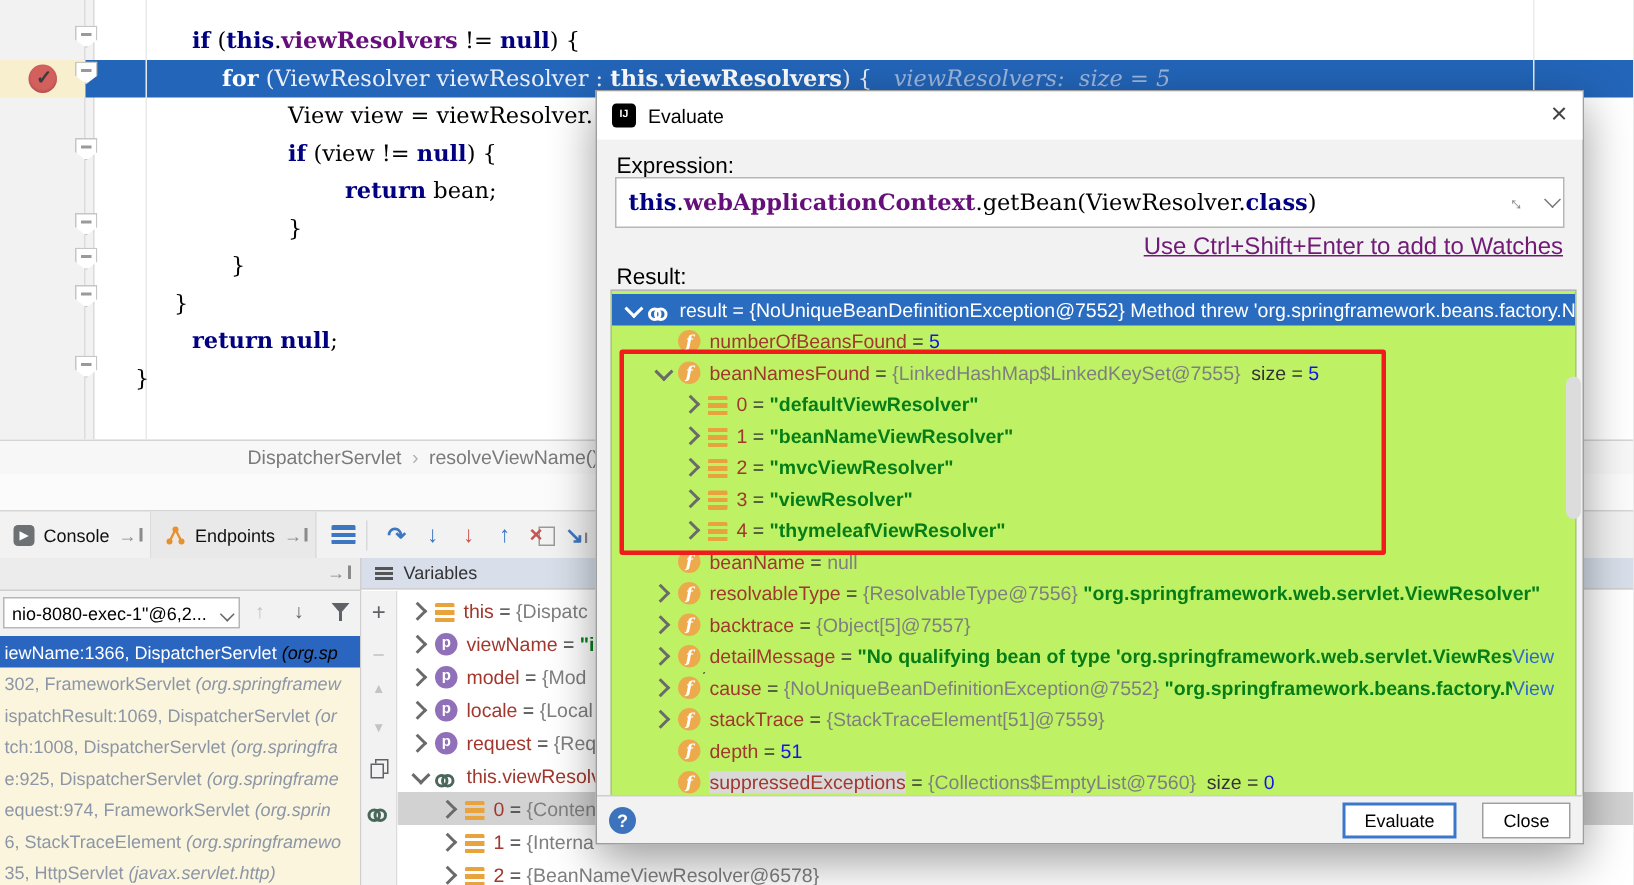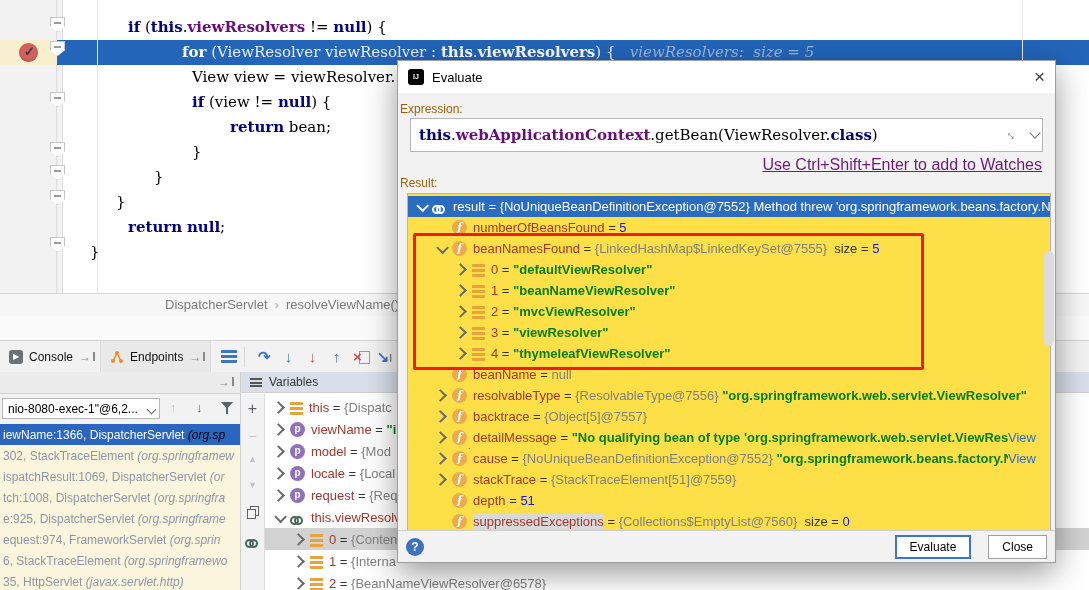--- a/index.html
+++ b/index.html
@@ -119,27 +119,27 @@
   .varspanel .trow{height:22px;}
   .vl0{padding-left:7px;} .vl1{padding-left:27px;}
   .trow.gsel{background:#d2d2d2;}
 
   
   .dialog{position:absolute;left:397px;top:60px;width:659px;height:503px;background:#f2f2f2;border:1px solid #9e9e9e;
           box-shadow:0 10px 30px rgba(0,0,0,.4);box-sizing:border-box;z-index:10;}
   .dtitle{position:absolute;left:0;top:0;right:0;height:32px;background:#fff;display:flex;align-items:center;padding:0 10px;gap:8px;font-size:13px;color:#000;}
   .ij{width:16px;height:16px;background:#000;border-radius:3px;color:#fff;font-size:7px;font-weight:bold;line-height:16px;text-align:center;}
   .dclose{position:absolute;right:10px;top:5px;font-size:19px;color:#444;cursor:default;}
-  .dlabel{position:absolute;left:2px;font-size:12px;color:#a16207;}
+  .dlabel{position:absolute;left:13px;font-size:15px;color:#000000;}
   .exprfield{position:absolute;left:12px;top:57px;right:12px;height:32px;background:#fff;border:1px solid #b6b6b6;
              display:flex;align-items:center;padding:0 52px 0 8px;font-family:"DejaVu Serif","Liberation Serif",serif;font-size:15px;white-space:pre;}
   .iexpand{position:absolute;right:36px;top:66px;color:#8a8a8a;font-size:13px;transform:rotate(45deg);}
   .fieldchev{position:absolute;right:16px;top:68px;width:7px;height:7px;border-right:1.7px solid #777;border-bottom:1.7px solid #777;transform:rotate(45deg);}
   .whint{position:absolute;right:13px;top:95px;font-size:16px;color:#701a75;text-decoration:underline;}
-  .rtree{position:absolute;left:9px;top:132px;right:4px;height:339px;background:#fde047;border:1px solid #b6b6b6;overflow:hidden;padding-top:2px;box-sizing:border-box;}
+  .rtree{position:absolute;left:9px;top:132px;right:4px;height:339px;background:#bef264;border:1px solid #b6b6b6;overflow:hidden;padding-top:2px;box-sizing:border-box;}
   .redbox{position:absolute;left:15px;top:172px;width:505px;height:131px;border:3px solid #f21b1b;border-radius:2px;z-index:6;pointer-events:none;}
   .scrollthumb{position:absolute;right:1px;top:190px;width:10px;height:95px;background:#dcdcdc;border-radius:5px;}
   .dfooter{position:absolute;left:0;right:0;bottom:0;height:32px;background:#f2f2f2;border-top:1px solid #cdcdcd;
            display:flex;align-items:center;padding:0 8px;box-sizing:border-box;}
   .helpico{width:18px;height:18px;border-radius:50%;background:#3d72bd;color:#fff;font-size:12px;font-weight:bold;text-align:center;line-height:18px;}
   .dbtn{height:24px;padding:0 13px;background:#fff;border:1px solid #9f9f9f;font-size:12px;font-family:"Liberation Sans",sans-serif;}
   .dbtn.primary{border:2px solid #3a76c9;margin-left:auto;}
   .dbtn + .dbtn{margin-left:17px;}
 </style>
 </head>
@@ -161,21 +161,21 @@
         <div class="fold" style="top: 41px;"></div>
         <div class="fold" style="top: 92px;"></div>
         <div class="fold" style="top: 142px;"></div>
         <div class="fold" style="top: 165px;"></div>
         <div class="fold" style="top: 190px;"></div>
         <div class="fold" style="top: 237px;"></div>
       </div>
     <div>
 
     <div class="cline" style="left: 128px; top: 15px;"><span class="kw">if</span><span class="pln"> (</span><span class="kw">this</span><span class="pln">.</span><span class="fld">viewResolvers</span><span class="pln"> != </span><span class="kw">null</span><span class="pln">) {</span></div>
-        <div class="cline" style="left: 182px; top: 40px;"><span class="wb">for</span><span class="w"> (ViewResolver viewResolver : </span><span class="wb">this</span><span class="w">.</span><span class="wb">viewResolvers</span><span class="w">) { </span><span class="hint">  viewResolvers:  size = 5</span></div>
+        <div class="cline" style="left: 148px; top: 40px;"><span class="wb">for</span><span class="w"> (ViewResolver viewResolver : </span><span class="wb">this</span><span class="w">.</span><span class="wb">viewResolvers</span><span class="w">) { </span><span class="hint">  viewResolvers:  size = 5</span></div>
         <div class="cline" style="left: 192px; top: 65px;"><span class="pln">View view = viewResolver.</span></div>
         <div class="cline" style="left: 192px; top: 90px;"><span class="kw">if</span><span class="pln"> (view != </span><span class="kw">null</span><span class="pln">) {</span></div>
         <div class="cline" style="left: 230px; top: 115px;"><span class="kw">return</span><span class="pln"> bean;</span></div>
         <div class="cline" style="left: 192px; top: 140px;"><span class="pln">}</span></div>
         <div class="cline" style="left: 154px; top: 165px;"><span class="pln">}</span></div>
         <div class="cline" style="left: 116px; top: 190px;"><span class="pln">}</span></div>
         <div class="cline" style="left: 128px; top: 215px;"><span class="kw">return</span><span class="pln"> </span><span class="kw">null</span><span class="pln">;</span></div>
         <div class="cline" style="left: 90px; top: 240px;"><span class="pln">}</span></div>
       </div>
   </div>
@@ -232,21 +232,21 @@
     <span class="ficon" style="left:196px;color:#5f6368;">↓</span>
     <span class="funnel" style="left:221px;"></span>
   </div>
   <div class="framelist">
 
   <div class="frow sel">
         <span class="fmain">iewName:1366, DispatcherServlet </span>
         <span class="fpkg">(org.sp</span>
       </div>
       <div class="frow">
-        <span class="fmain">302, StackTraceElement </span>
+        <span class="fmain">302, FrameworkServlet </span>
         <span class="fpkg">(org.springframew</span>
       </div>
       <div class="frow">
         <span class="fmain">ispatchResult:1069, DispatcherServlet </span>
         <span class="fpkg">(or</span>
       </div>
       <div class="frow">
         <span class="fmain">tch:1008, DispatcherServlet </span>
         <span class="fpkg">(org.springfra</span>
       </div>

